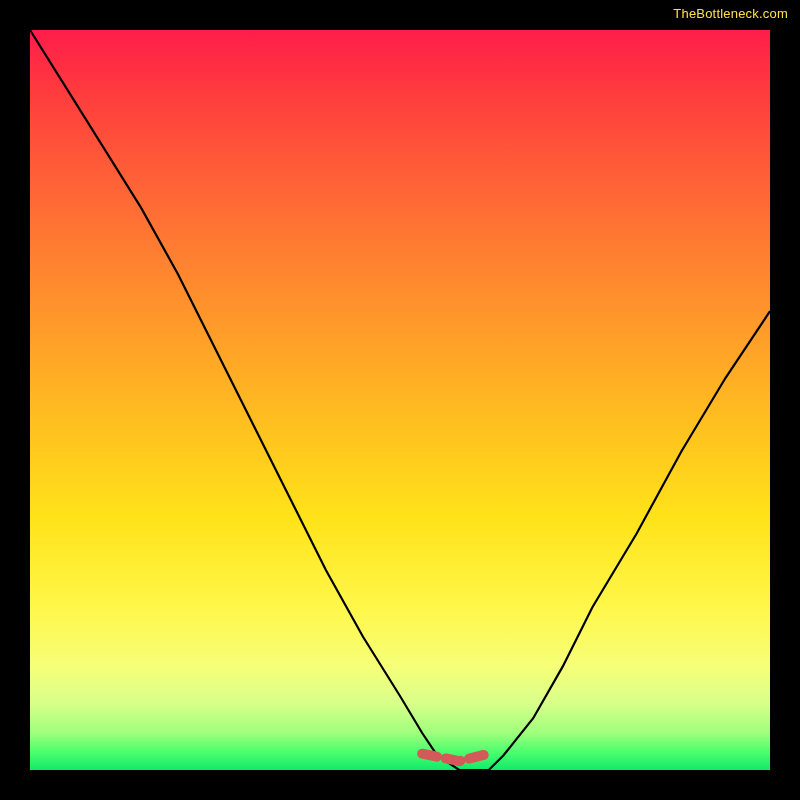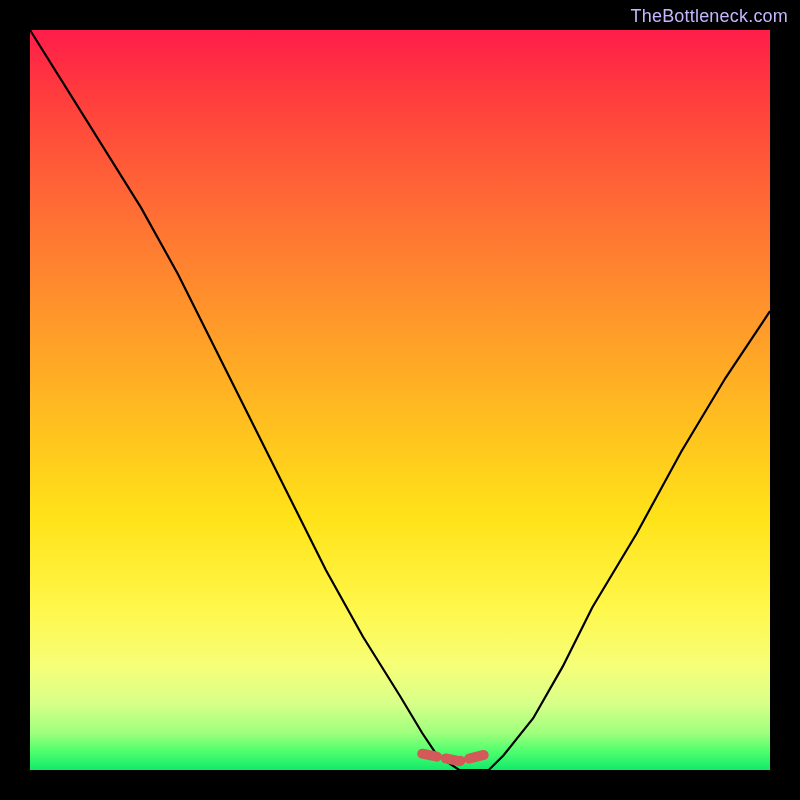--- a/index.html
+++ b/index.html
@@ -60,22 +60,22 @@
     stroke: #d45a5a;
     stroke-width: 10;
     stroke-linecap: round;
     stroke-linejoin: round;
     stroke-dasharray: 15 9;
   }
   .watermark {
     position: absolute;
     top: 6px;
     right: 12px;
-    color: #c4b5fd;
-    font-size: 18px;
+    color: #fde047;
+    font-size: 13px;
     letter-spacing: 0.2px;
     font-weight: 400;
   }
 </style>
 </head>
 <body>
 
 <div class="outer">
 
   <div class="watermark">TheBottleneck.com</div>

